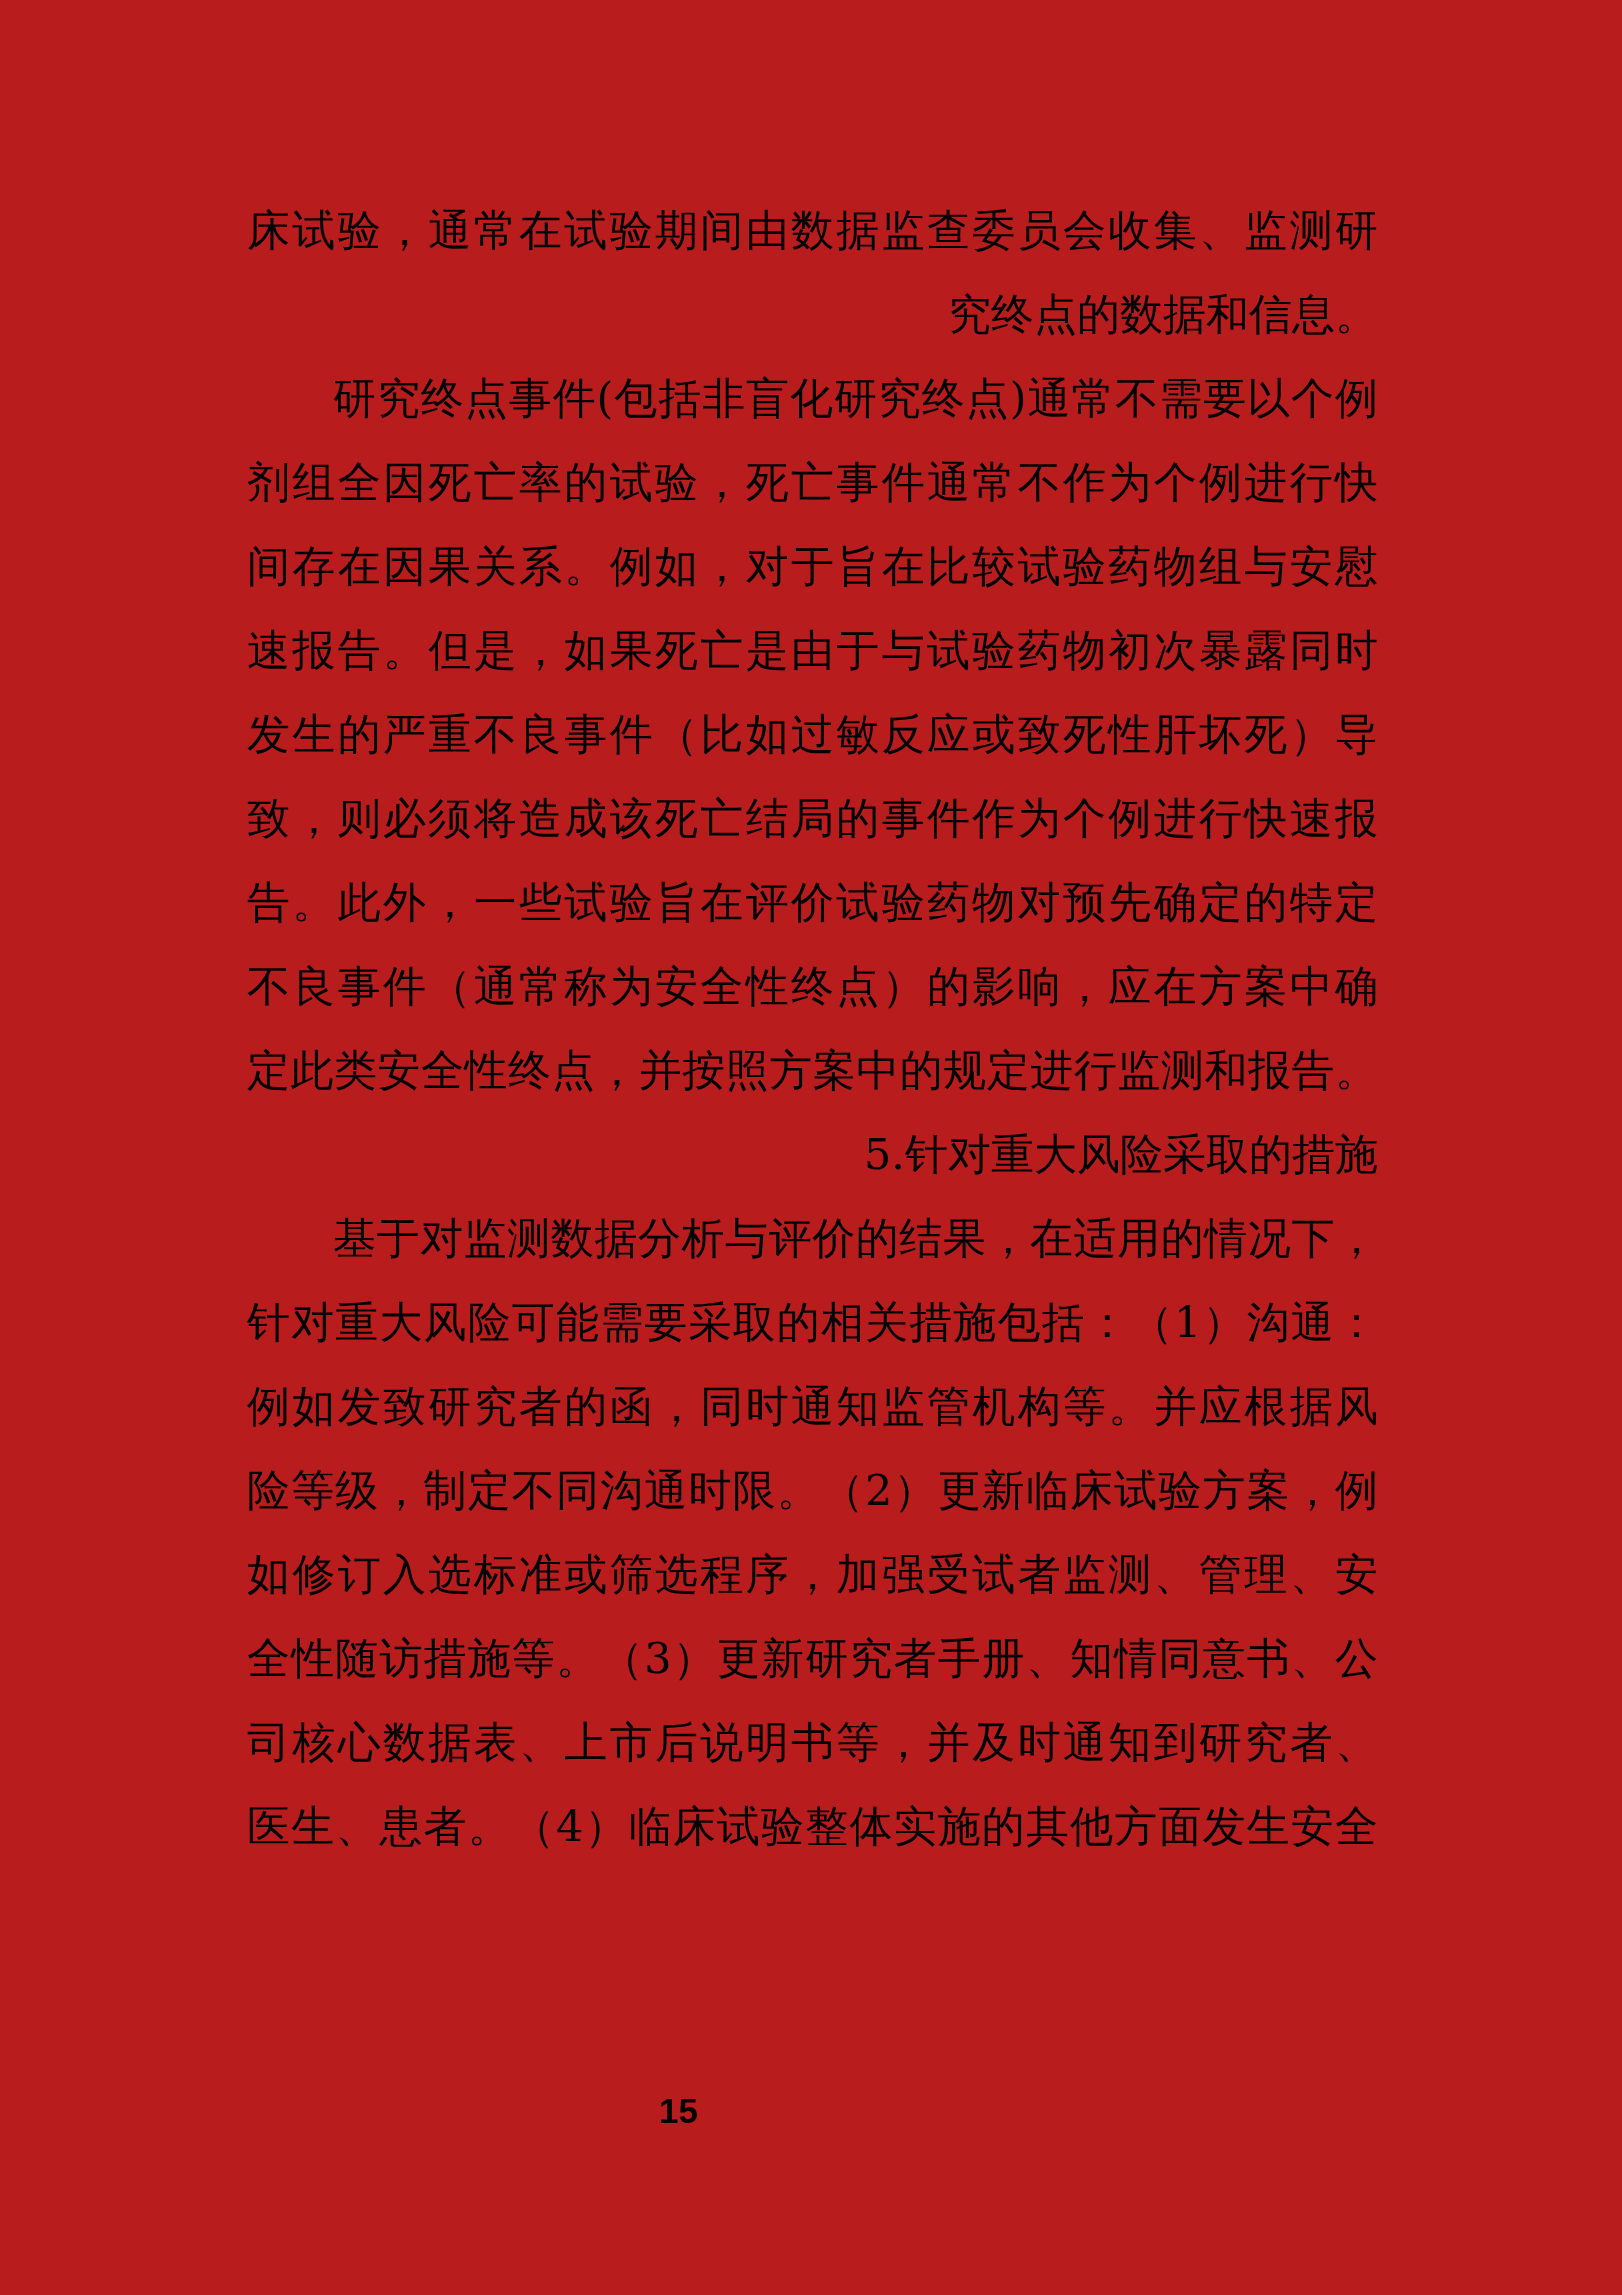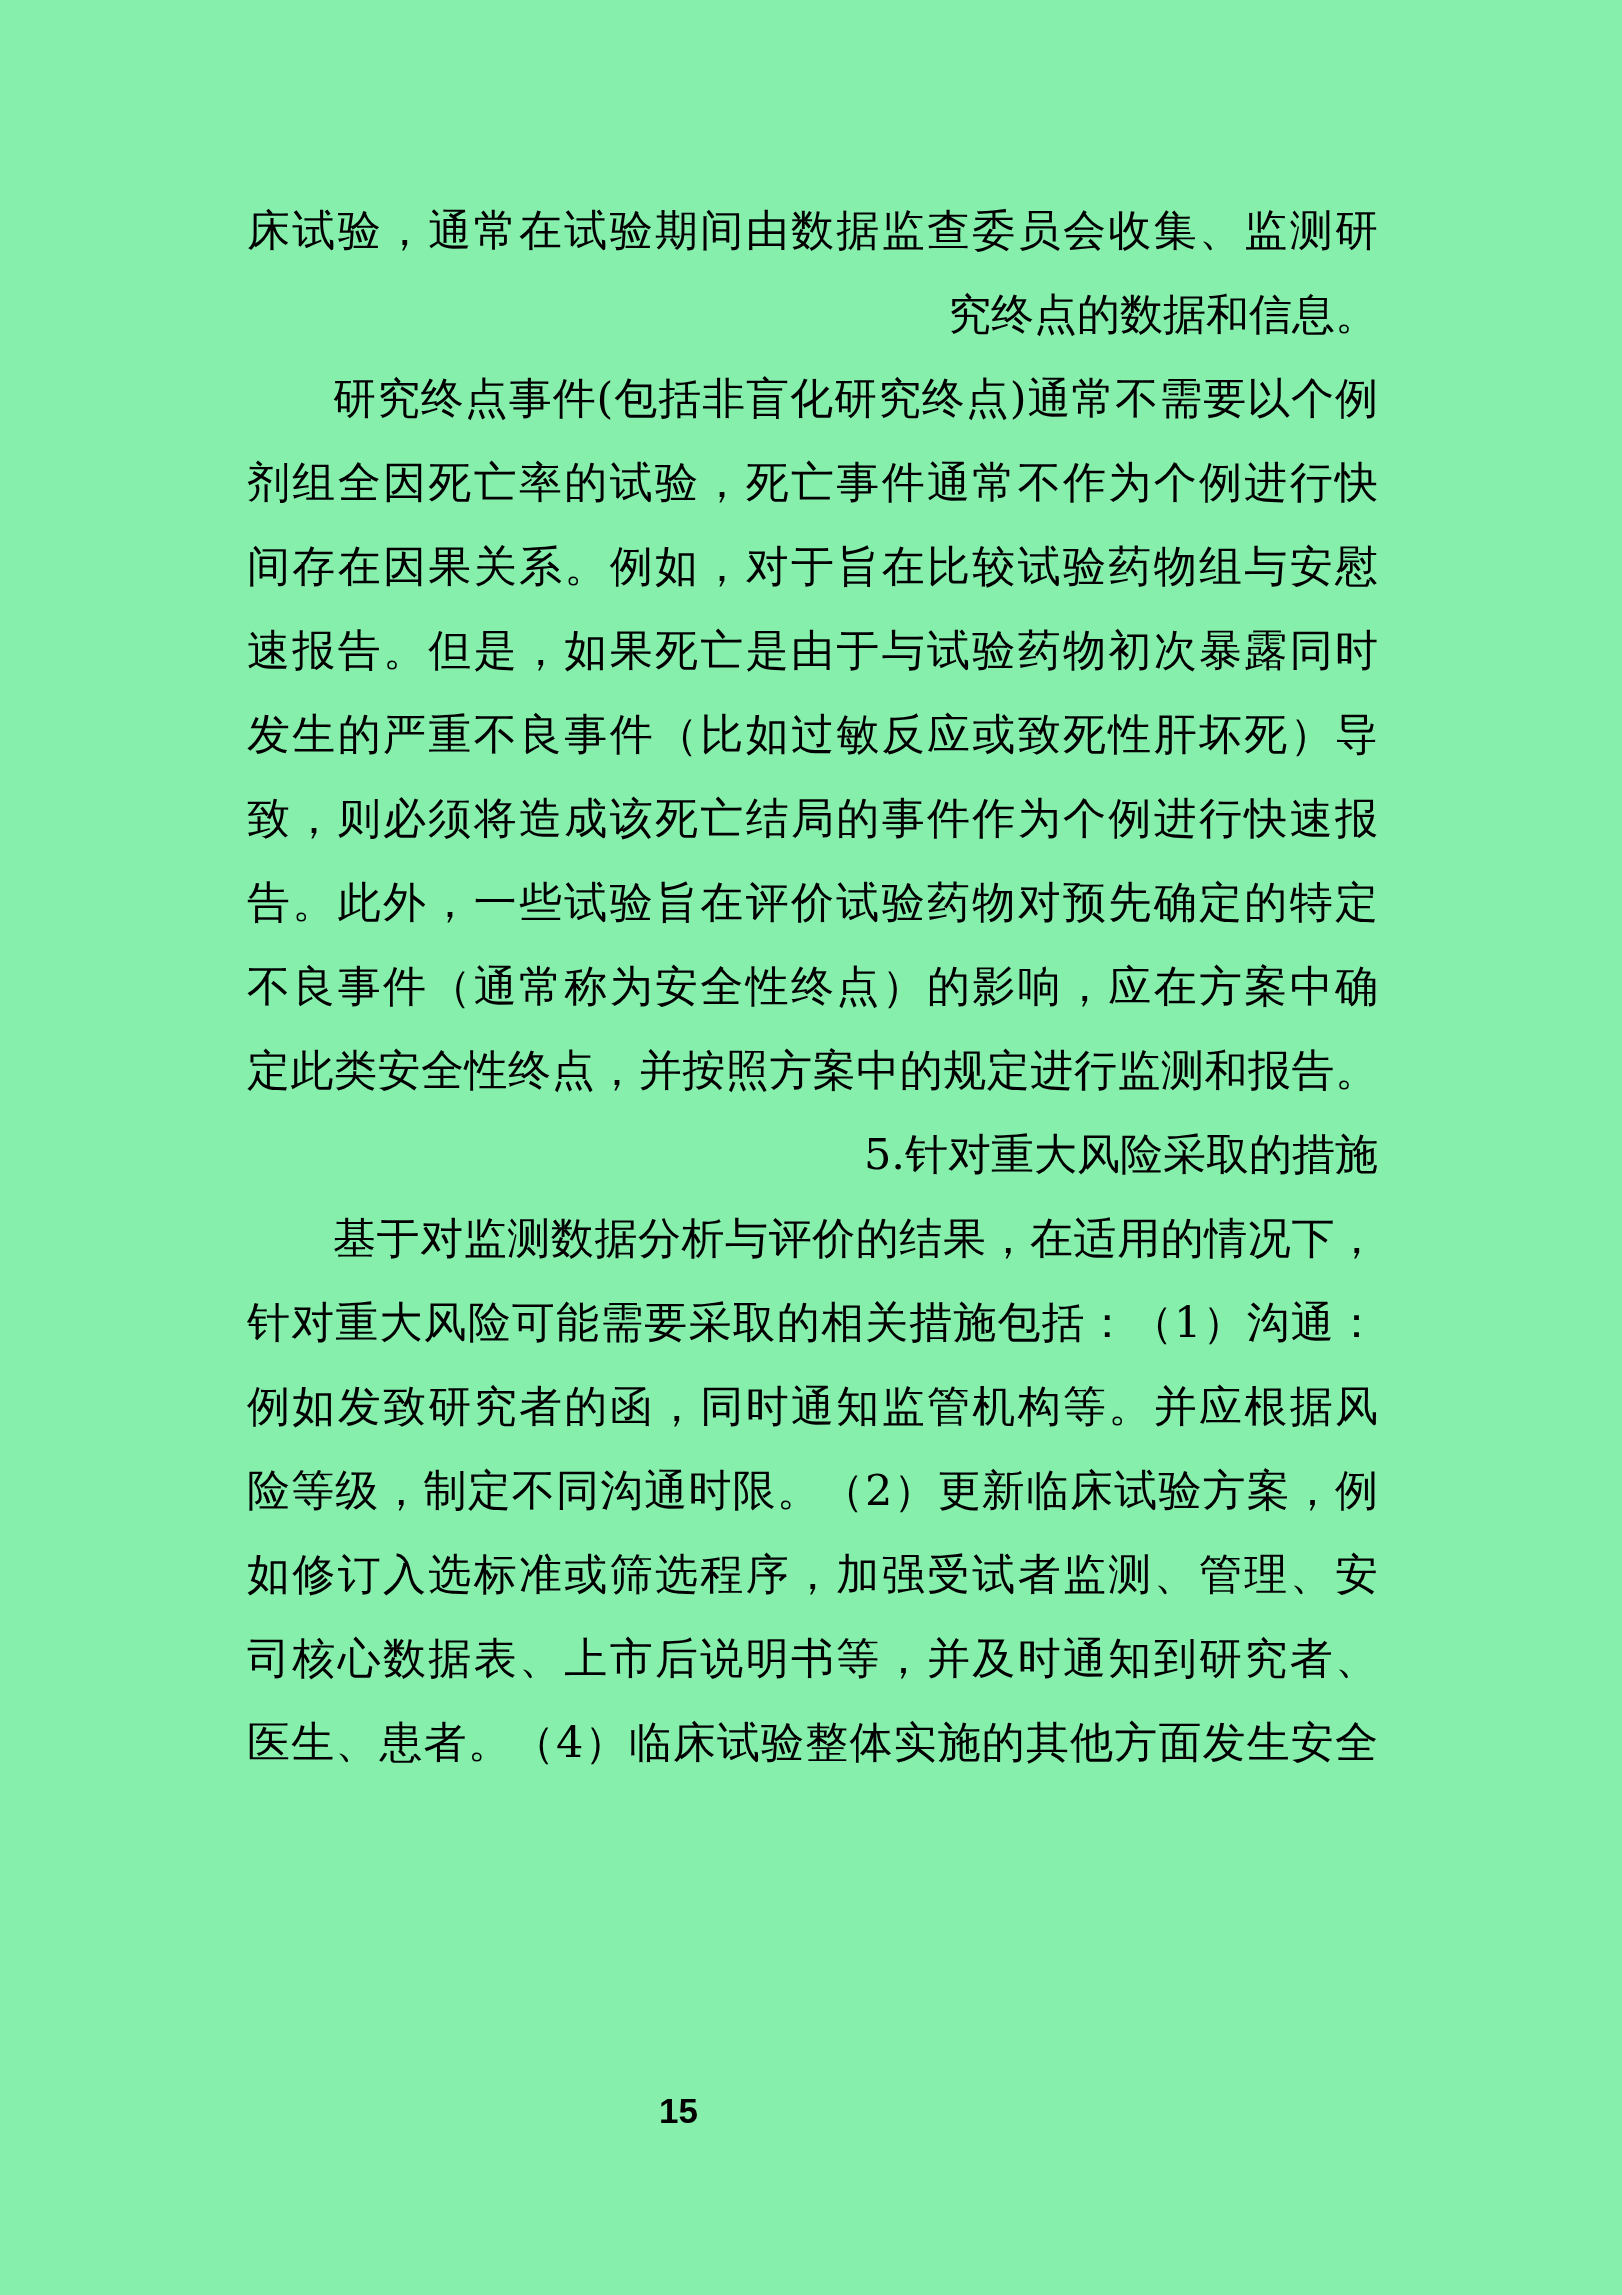--- a/index.html
+++ b/index.html
@@ -16,21 +16,21 @@
     color: #000000;
   }
   .page {
     position: absolute;
     top: 0;
     left: 0;
     width: 1623px;
     height: 2295px;
     box-sizing: border-box;
     padding: 188px 245px 0 247px;
-    background: #86efac;
+    background: #b91c1c;
   }
   .line {
     height: 84px;
     line-height: 84px;
     font-size: 43px;
     text-align: right;
     white-space: nowrap;
     letter-spacing: 0;
   }
   .line.j {
@@ -68,18 +68,19 @@
   <div class="line j">致，则必须将造成该死亡结局的事件作为个例进行快速报</div>
   <div class="line j">告。此外，一些试验旨在评价试验药物对预先确定的特定</div>
   <div class="line j">不良事件（通常称为安全性终点）的影响，应在方案中确</div>
   <div class="line j">定此类安全性终点，并按照方案中的规定进行监测和报告。</div>
   <div class="line indent">5.针对重大风险采取的措施</div>
   <div class="line indent j">基于对监测数据分析与评价的结果，在适用的情况下，</div>
   <div class="line j">针对重大风险可能需要采取的相关措施包括：（1）沟通：</div>
   <div class="line j">例如发致研究者的函，同时通知监管机构等。并应根据风</div>
   <div class="line j">险等级，制定不同沟通时限。（2）更新临床试验方案，例</div>
   <div class="line j">如修订入选标准或筛选程序，加强受试者监测、管理、安</div>
+  <div class="line j">全性随访措施等。（3）更新研究者手册、知情同意书、公</div>
   <div class="line j">司核心数据表、上市后说明书等，并及时通知到研究者、</div>
   <div class="line j">医生、患者。（4）临床试验整体实施的其他方面发生安全</div>
 </div>
 
 <div class="footer">15</div>
 
 
 </body></html>

